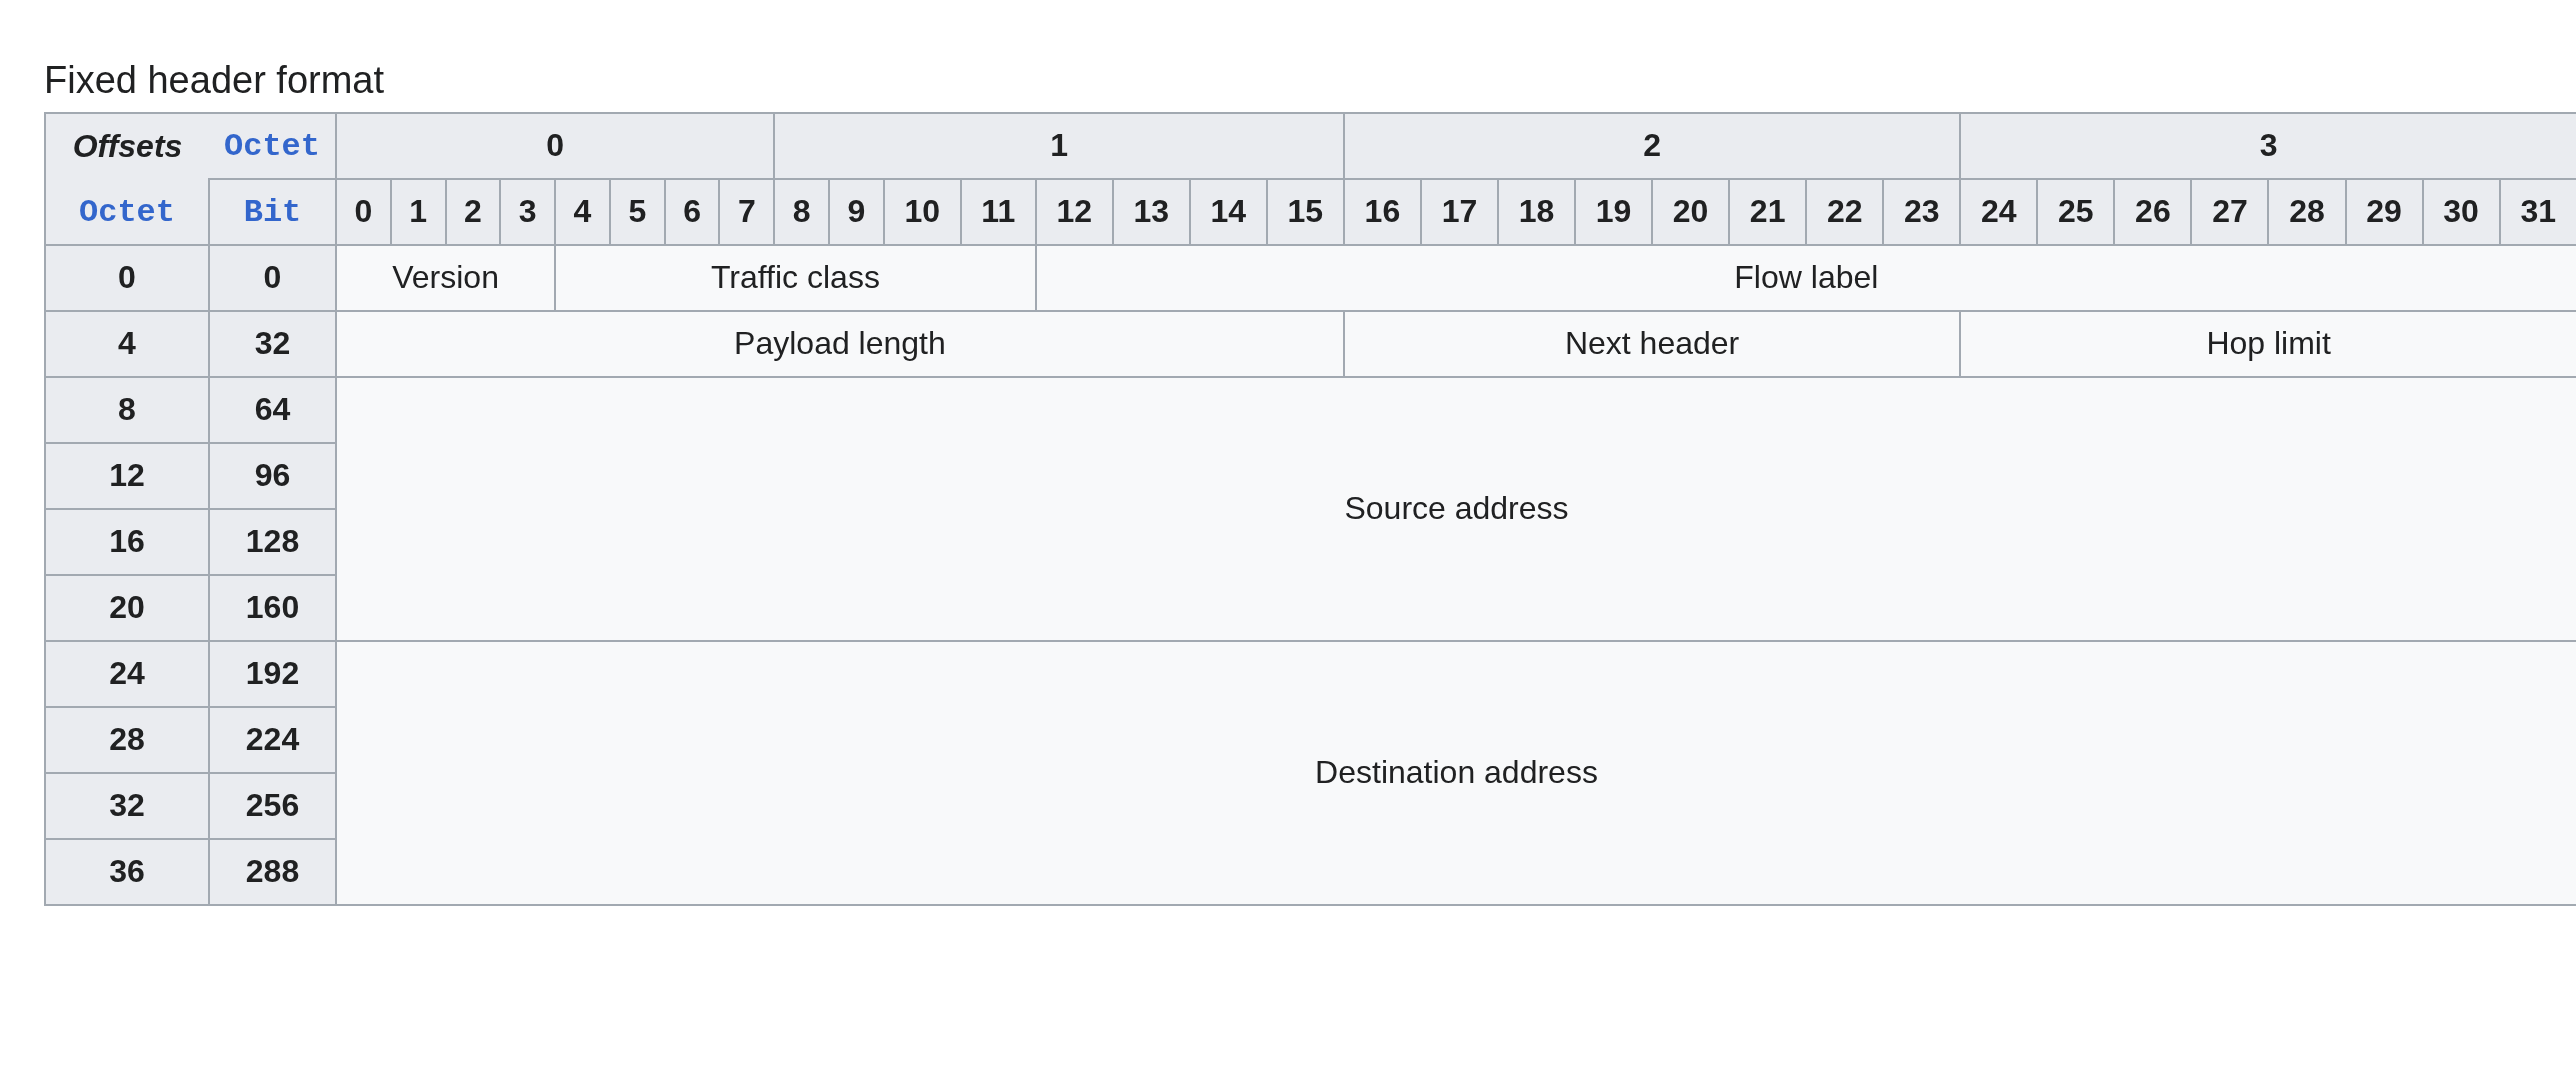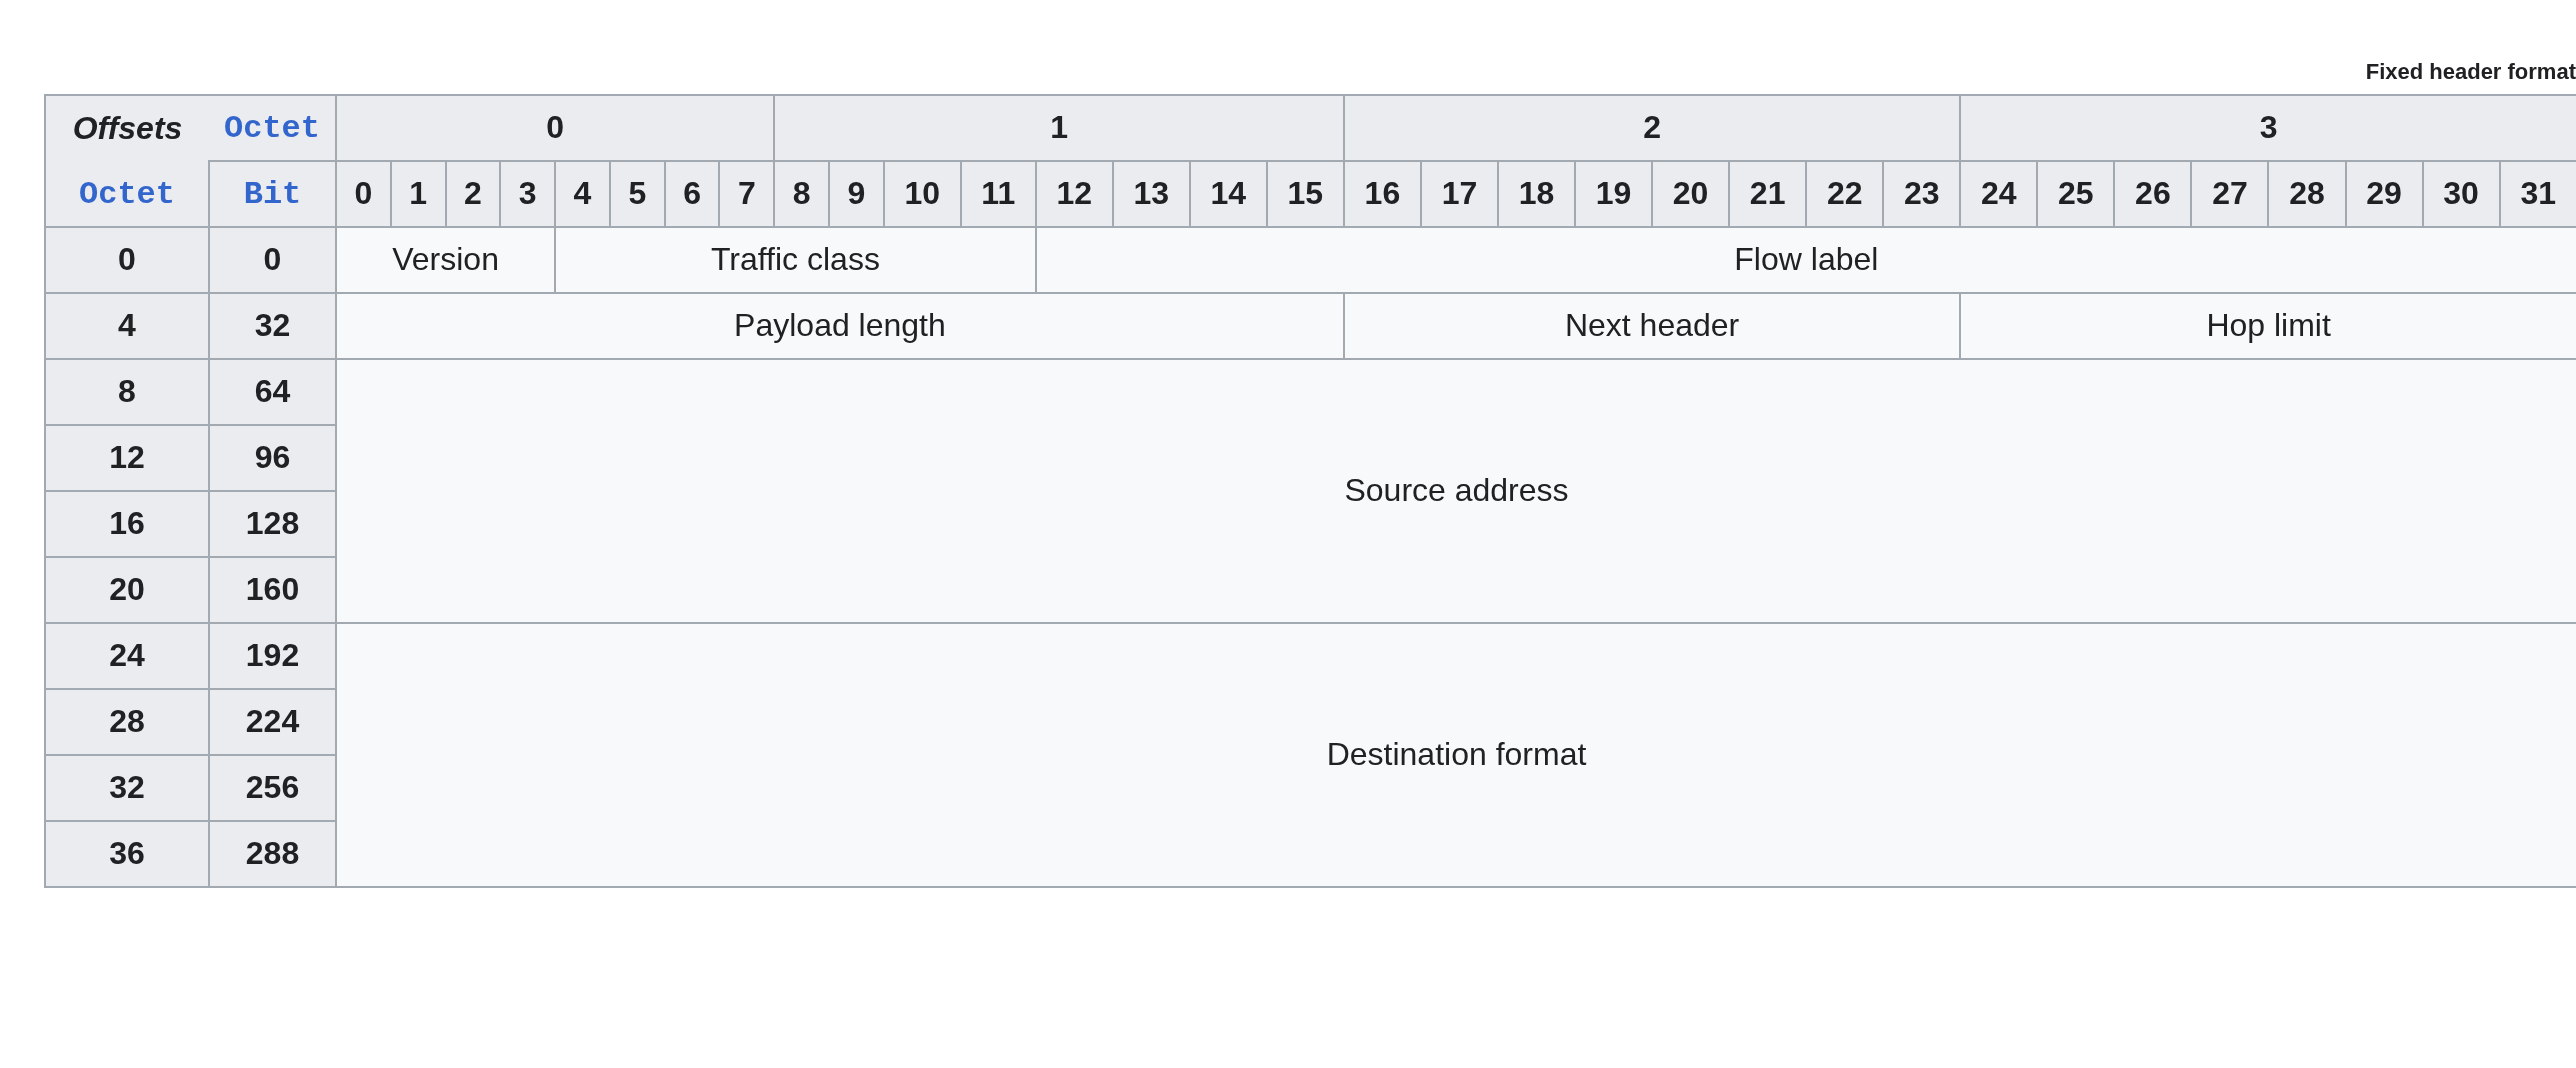--- a/index.html
+++ b/index.html
@@ -16,23 +16,23 @@
     width: 2576px;
     height: 1069px;
     background: var(--page-bg);
     color: var(--text);
     font-family: "Liberation Sans", "DejaVu Sans", sans-serif;
     overflow: hidden;
   }
   .caption {
     margin: 59px 0 9.4px 44px;
     width: 2532px;
-    text-align: right;
-    font-size: 22px;
-    font-weight: bold;
+    text-align: left;
+    font-size: 38px;
+    font-weight: normal;
     line-height: 1.15;
   }
   table.fmt {
     border-collapse: collapse;
     margin-left: 44px;
     width: 2534px;
     table-layout: auto;
   }
   .fmt tr { height: 66px; }
   .fmt th, .fmt td {
@@ -147,21 +147,21 @@
           <th class="offset-cell">16</th>
           <th class="offset-cell">128</th>
         </tr>
         <tr>
           <th class="offset-cell">20</th>
           <th class="offset-cell">160</th>
         </tr>
         <tr>
           <th class="offset-cell">24</th>
           <th class="offset-cell">192</th>
-          <td class="field-cell" colspan="32" rowspan="4">Destination format</td>
+          <td class="field-cell" colspan="32" rowspan="4">Destination address</td>
         </tr>
         <tr>
           <th class="offset-cell">28</th>
           <th class="offset-cell">224</th>
         </tr>
         <tr>
           <th class="offset-cell">32</th>
           <th class="offset-cell">256</th>
         </tr>
         <tr>

